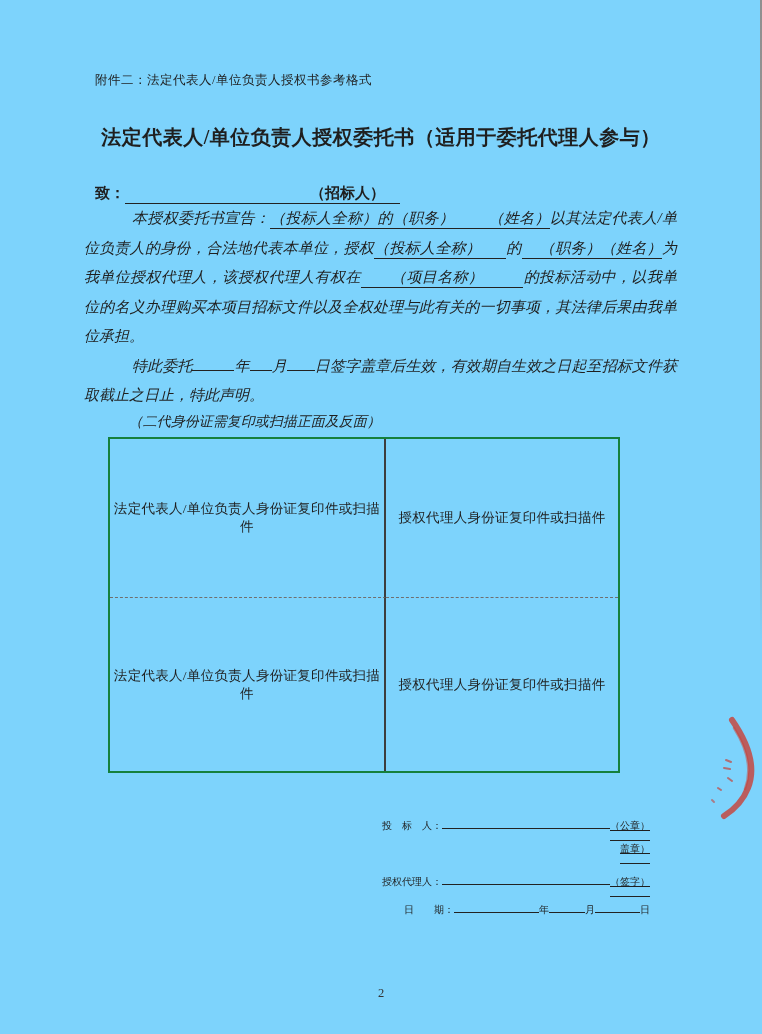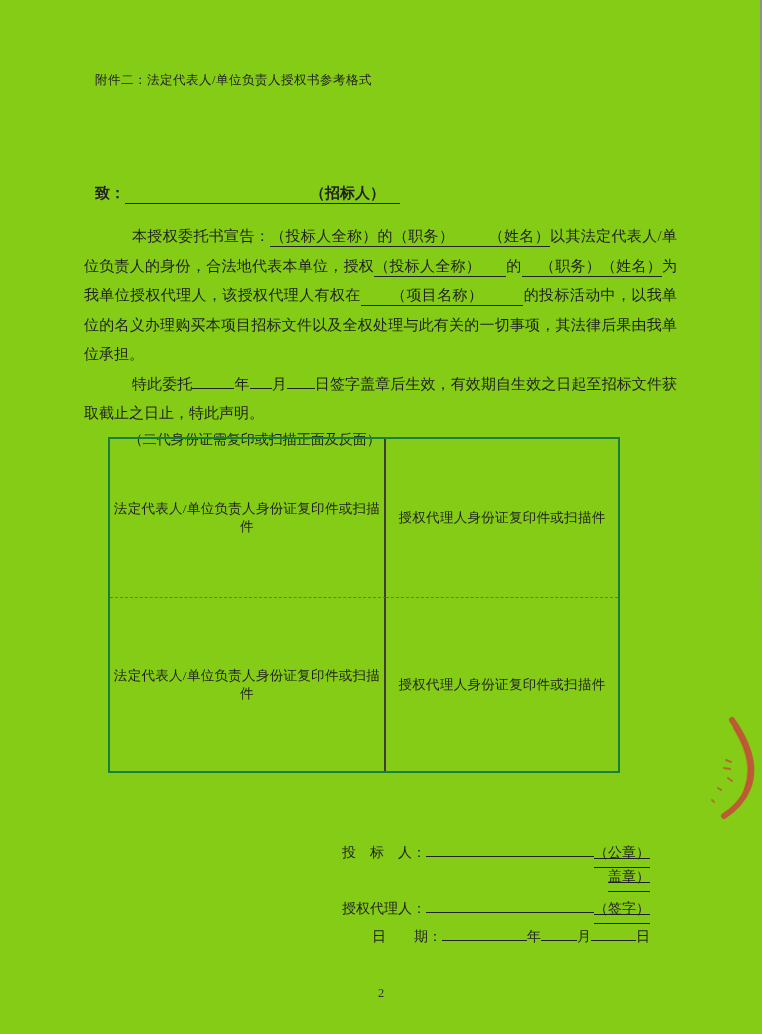--- a/index.html
+++ b/index.html
@@ -1,20 +1,20 @@
 <!DOCTYPE html>
 <html><head>
 <meta charset="utf-8">
 <style>
   html,body{margin:0;padding:0;background:#e8e8e8;}
   .page{
     position:relative;
     width:762px;height:1034px;
     margin:0 auto;
-    background:#84cc16;
+    background:#7dd3fc;
     font-family:"Liberation Serif","DejaVu Serif",serif;
     color:#1f1f1f;
     overflow:hidden;
     box-shadow:0 0 4px rgba(0,0,0,.25);
   }
   .scan-edge{
     position:absolute;right:0;top:0;width:2px;height:640px;
     background:linear-gradient(#8f8f8f,#9c9c9c 70%,rgba(150,150,150,0));
   }
   .attachment-note{
@@ -30,41 +30,41 @@
     position:absolute;left:95px;top:183px;
     font-size:15px;font-weight:bold;
   }
   .u{border-bottom:1.5px solid #222;padding-bottom:2px;}
   .blank{display:inline-block;height:1em;vertical-align:baseline;}
   .ub{display:inline-block;height:1.05em;vertical-align:baseline;border-bottom:1.5px solid #222;}
   .b185{width:185px}.b15{width:15px}
   .b34{width:34px}.b25{width:25px}.b18{width:18px}.b30{width:30px}.b40{width:40px}
   .b42{width:42px}.b22{width:22px}.b28{width:28px}
   .body-text{
-    position:absolute;left:84px;top:222px;width:593px;
-    font-size:15px;line-height:29.5px;text-align:justify;
+    position:absolute;left:84px;top:204px;width:593px;
+    font-size:15px;line-height:29.5px;text-align:justify;font-style:italic;
   }
   .body-text p{margin:0;text-indent:3.2em;}
   .id-note{margin-top:-6px;text-indent:0;text-align:left;font-size:14px;line-height:22px;}
   .id-table{
     position:absolute;left:108px;top:437px;width:512px;height:336px;
     border:2px solid #15803d;
     display:grid;grid-template-columns:276px 1fr;grid-template-rows:159px 1fr;
     box-sizing:border-box;
   }
   .id-cell{
     display:flex;align-items:center;justify-content:center;
     font-size:13.5px;letter-spacing:.3px;text-align:center;
     box-sizing:border-box;
   }
   .id-cell.col-left{border-right:2px solid #3d3d3d;}
   .id-cell.row-top{border-bottom:1px dashed #6f6f6f;}
   .signature{
-    position:absolute;left:250px;top:836px;width:400px;
-    font-size:14px;
+    position:absolute;left:250px;top:808px;width:400px;
+    font-size:10px;
     text-align:right;
   }
   .sig-row{display:flex;justify-content:flex-end;align-items:baseline;height:28px;line-height:26px;}
   .sig-label{white-space:nowrap;}
   .sig-line{display:inline-block;height:20px;border-bottom:1.5px solid #222;}
   .s168{width:168px}.s140{width:140px}.s85{width:85px}.s36{width:36px}.s45{width:45px}
   .sig-suffix{border-bottom:1.5px solid #222;padding-bottom:1px;white-space:nowrap;text-decoration:underline;}
   .page-number{
     position:absolute;left:0;right:0;top:986px;
     text-align:center;font-size:12.5px;color:#333;
@@ -73,20 +73,21 @@
 </style>
 </head>
 <body>
 
 <div class="page">
 
   <div class="scan-edge"></div>
 
   <div class="attachment-note">附件二：法定代表人/单位负责人授权书参考格式</div>
 
+  <div class="doc-title">法定代表人/单位负责人授权委托书（适用于委托代理人参与）</div>
 
   <div class="to-line">
     <span>致：</span><span class="u"><span class="blank b185"></span><span>（招标人）</span><span class="blank b15"></span></span>
   </div>
 
   <div class="body-text">
     <p><span>本授权委托书宣告：</span><span class="u"><span>（投标人全称）的（职务）</span><span class="blank b34"></span><span>（姓名）</span></span><span>以其法定代表人/单位负责人的身份，合法地代表本单位，授权</span><span class="u"><span>（投标人全称）</span><span class="blank b25"></span></span><span>的</span><span class="u"><span class="blank b18"></span><span>（职务）（姓名）</span></span><span>为我单位授权代理人，该授权代理人有权在</span><span class="u"><span class="blank b30"></span><span>（项目名称）</span><span class="blank b40"></span></span><span>的投标活动中，以我单位的名义办理购买本项目招标文件以及全权处理与此有关的一切事项，其法律后果由我单位承担。</span></p>
 
     <p><span>特此委托</span><span class="ub b42"></span><span>年</span><span class="ub b22"></span><span>月</span><span class="ub b28"></span><span>日签字盖章后生效，有效期自生效之日起至招标文件获取截止之日止，特此声明。</span></p>
 

